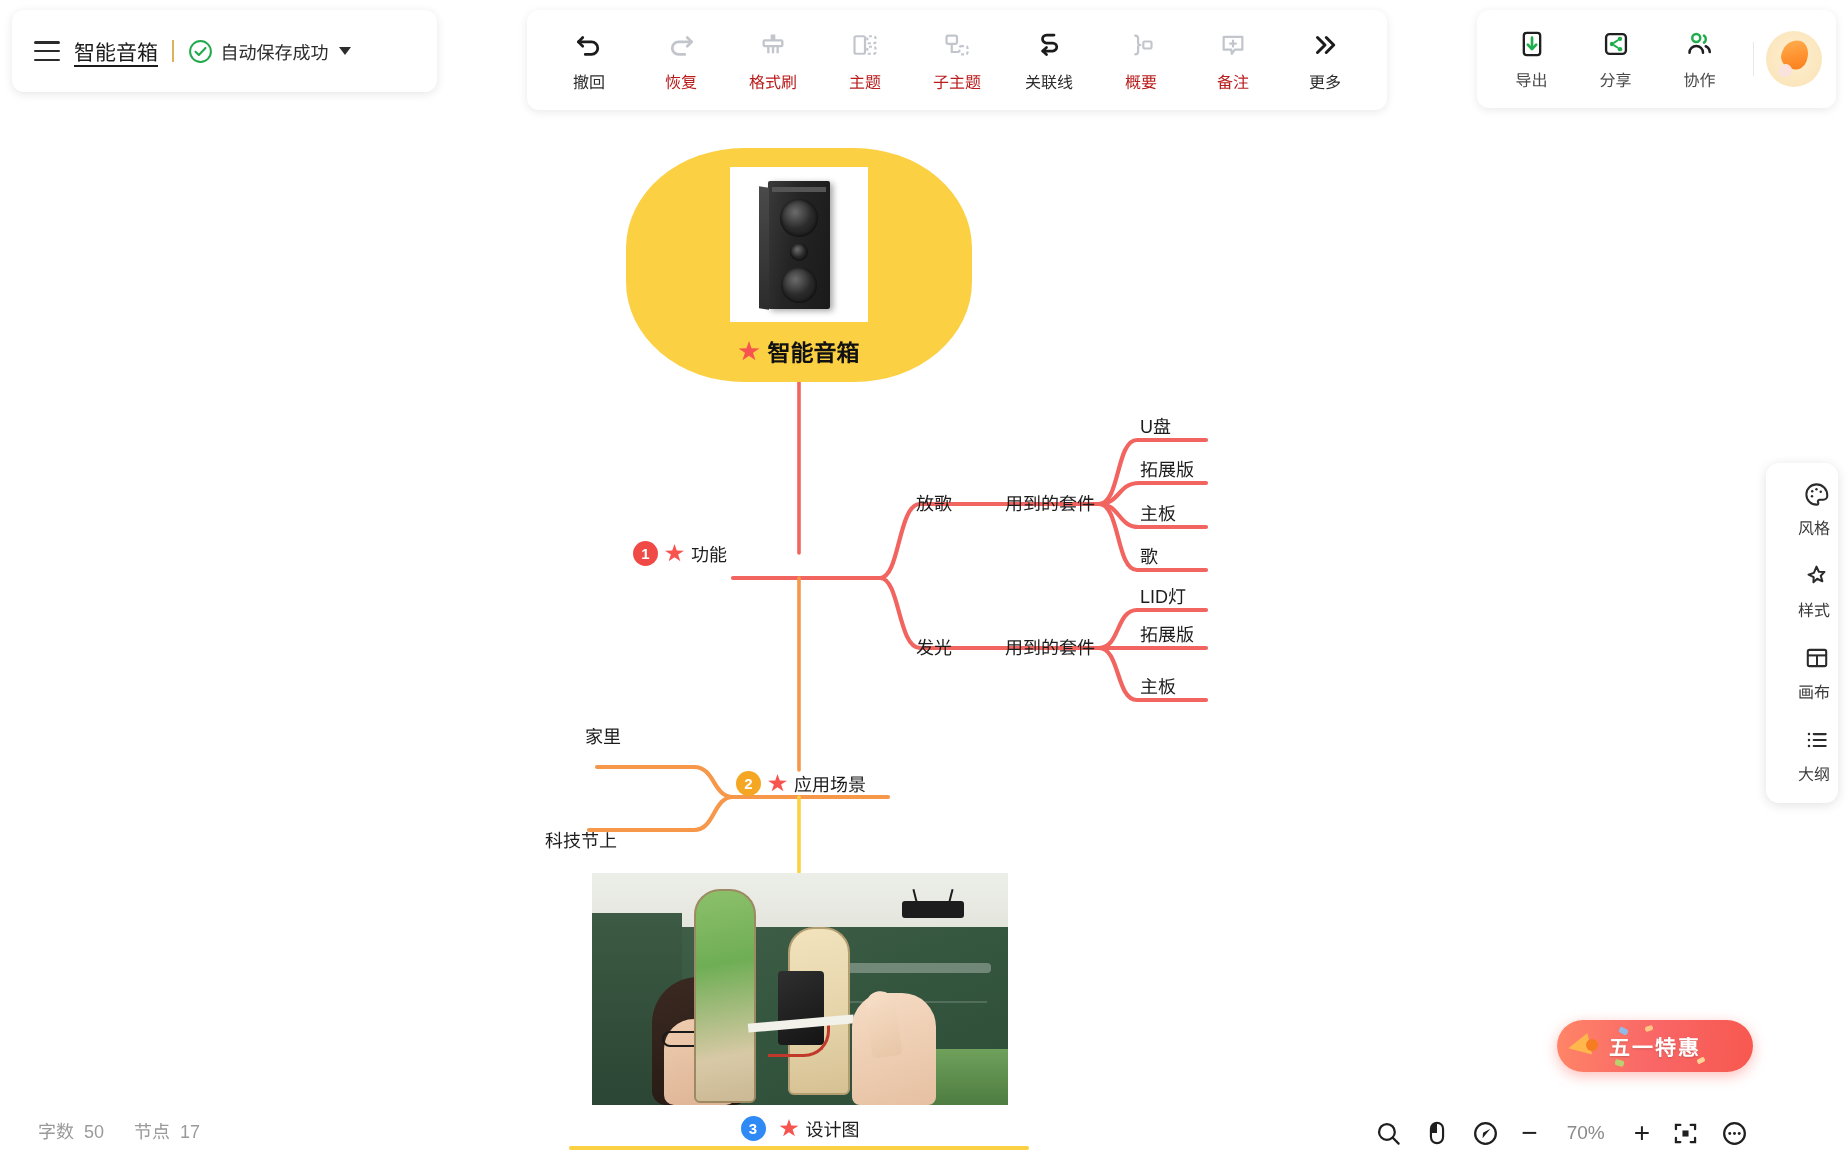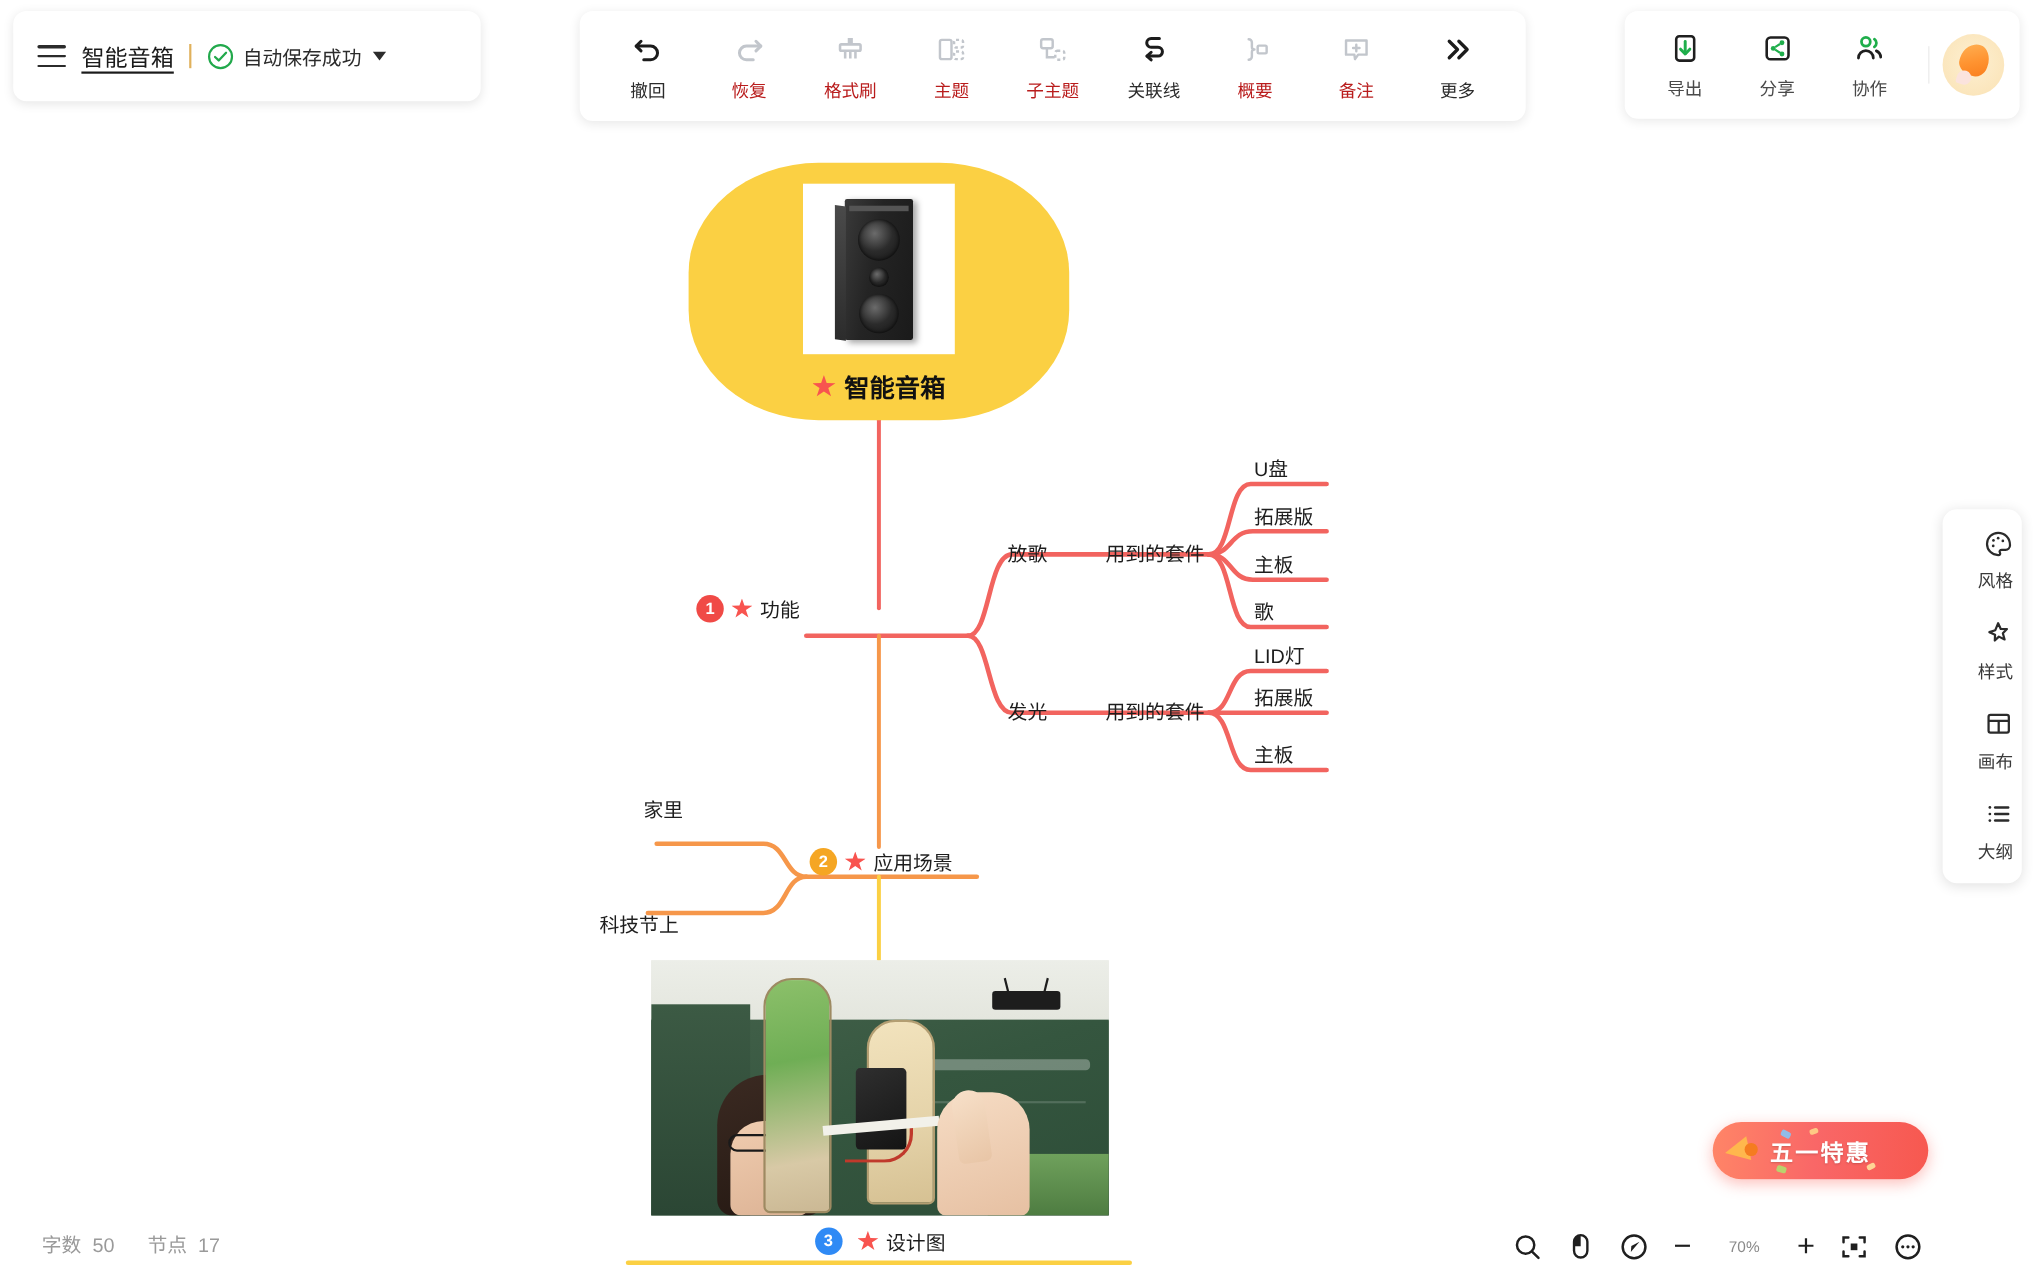--- a/index.html
+++ b/index.html
@@ -194,21 +194,21 @@
                  justify-content: center; }
 
   
   .stats { position: absolute; left: 38px; bottom: 24px; display: flex; gap: 30px; }
   .stat { font-size: 18px; color: #9a9a9a; }
 
   
   .zoombar { position: absolute; right: 100px; bottom: 20px;
              display: flex; align-items: center; gap: 22px; }
   .zb { display: flex; align-items: center; justify-content: center; cursor: pointer; }
-  .zoom-val { font-size: 14px; color: #8a8a8a; min-width: 52px; text-align: center; }
+  .zoom-val { font-size: 19px; color: #8a8a8a; min-width: 52px; text-align: center; }
   .pm { font-size: 28px; color: #1f1f1f; line-height: 1; cursor: pointer; user-select: none; }
 
   
   .promo {
     position: absolute; right: 95px; bottom: 95px; width: 196px; height: 52px;
     border-radius: 26px; cursor: pointer; overflow: hidden;
     background: linear-gradient(95deg, #FF8567 0%, #F96767 48%, #F7584F 100%);
     box-shadow: 0 4px 14px rgba(249,95,85,.40);
     display: flex; align-items: center; justify-content: center;
   }

